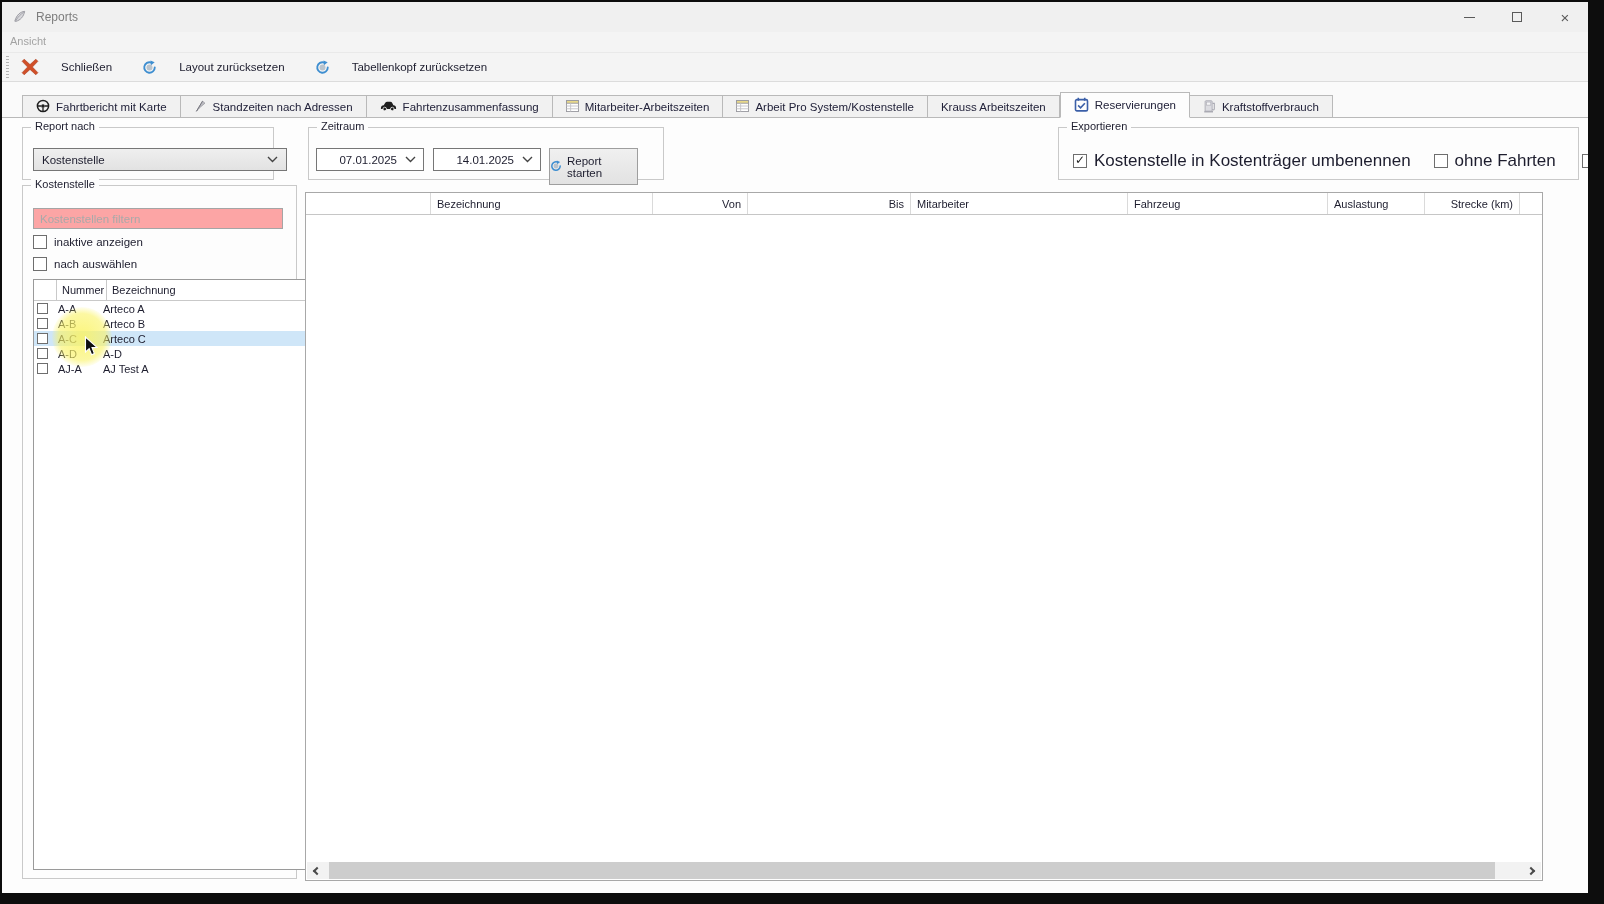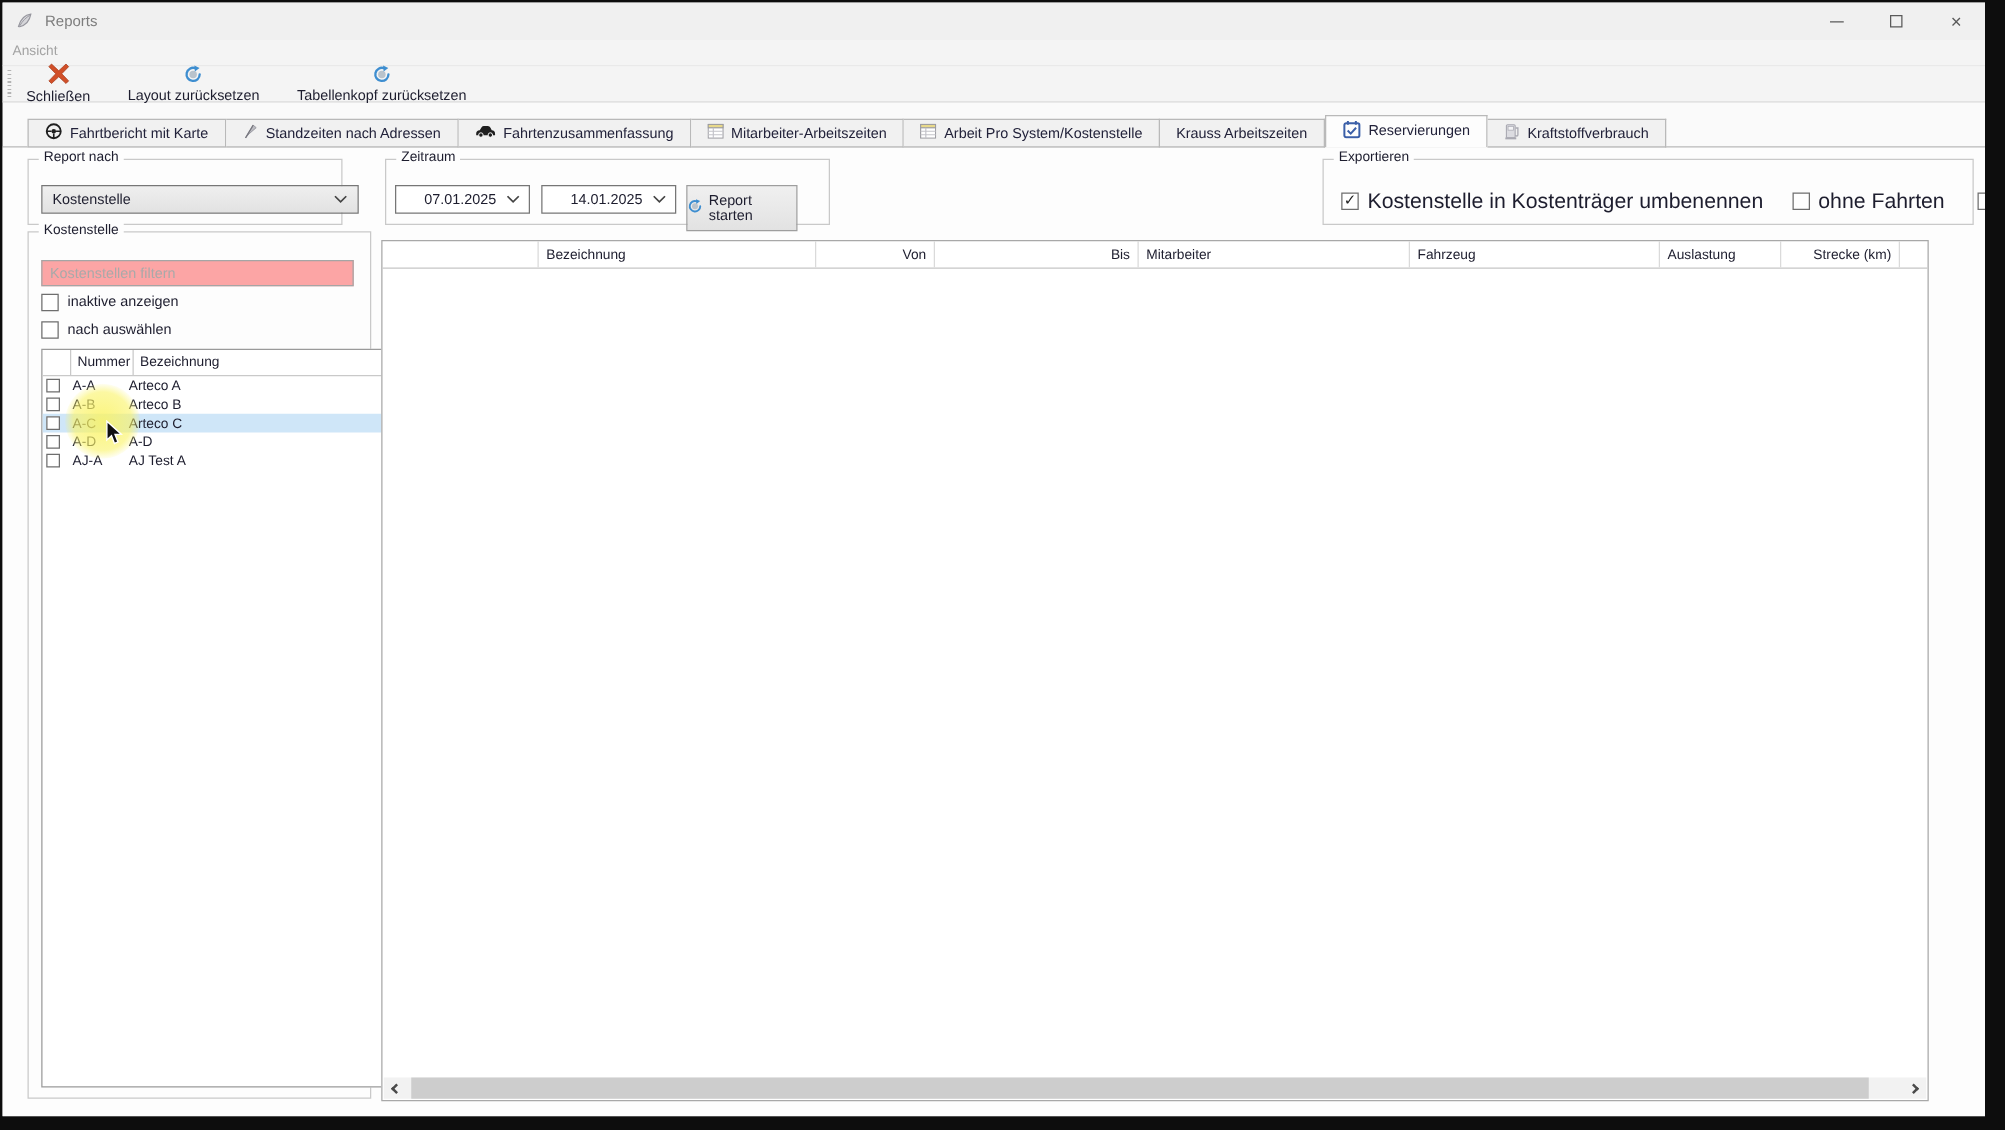--- a/index.html
+++ b/index.html
@@ -19,21 +19,21 @@
   .wc .box { width:10px; height:10px; border:1px solid #5a5a5a; }
   .wc.close { font-size:15px; line-height:1; }
 
   
   .menubar { position:absolute; left:0; top:30px; width:100%; height:20px; background:#f4f4f4;text-align:right; }
   .menu-item { position:absolute; left:8px; top:3px; font-size:11px; color:#a3a3a3; }
 
   
   .toolbar { position:absolute; left:0; top:50px; width:100%; height:30px; background:#f4f4f4; border-top:1px solid #e9e9e9; border-bottom:1px solid #dcdcdc; display:flex; align-items:center; }
   .grip { width:3px; height:22px; margin:0 6px 0 4px; background-image:repeating-linear-gradient(to bottom,#b3b3b3 0 1px,transparent 1px 3px); }
-  .tb-btn { display:flex; align-items:center; gap:4px; padding:3px 10px 3px 6px; margin-right:14px; font-size:11.5px; color:#1d1d2e; border-radius:2px;flex-direction:column; }
+  .tb-btn { display:flex; align-items:center; gap:22px; padding:3px 10px 3px 6px; margin-right:14px; font-size:11.5px; color:#1d1d2e; border-radius:2px; }
   .tb-btn .ic { display:flex; }
 
   
   .tabstrip { position:absolute; left:20px; top:92px; height:24px; display:flex; align-items:flex-end; z-index:5; }
   .tab { height:23px; display:flex; align-items:center; gap:6px; padding:0 13px; font-size:11.5px; color:#22223a; background:#f1f1f1; border:1px solid #b9b9b9; border-left:none; white-space:nowrap; }
   .tab:first-child { border-left:1px solid #b9b9b9; }
   .tab.active { height:26px; background:#fdfdfd; border-bottom:1px solid #fdfdfd; border-left:1px solid #b9b9b9; position:relative; z-index:6; }
   .tabline { position:absolute; left:0; top:115px; width:100%; height:1px; background:#b9b9b9; z-index:4; }
 
   

